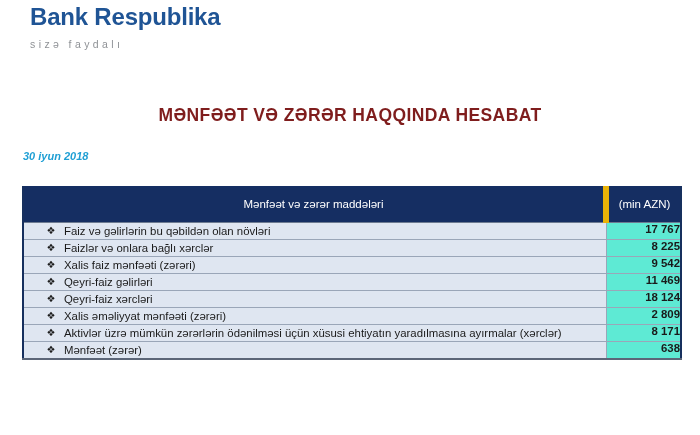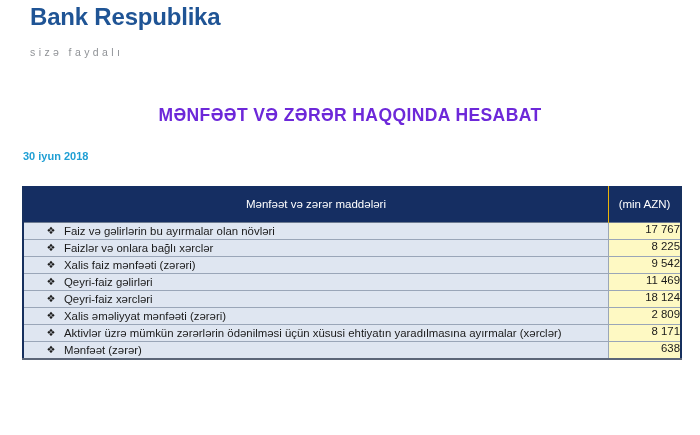--- a/index.html
+++ b/index.html
@@ -29,45 +29,46 @@
     color: #1f5495;
     letter-spacing: -0.2px;
     line-height: 26px;
     white-space: nowrap;
   }
   #logo-tagline {
     font-family: "Liberation Sans", sans-serif;
     font-size: 10.5px;
     color: #8f9296;
     letter-spacing: 3.4px;
-    margin-top: 16px;
+    margin-top: 8px;
     white-space: nowrap;
   }
 
   
   #report-title {
     position: absolute;
     left: 0;
     right: 0;
     top: 105px;
     text-align: center;
     font-size: 17.5px;
     font-weight: bold;
-    color: #6d28d9;
+    color: #7f1d1d;
     letter-spacing: 0.4px;
   }
 
   
   #report-date {
     position: absolute;
     left: 23px;
     top: 150px;
     font-size: 11px;
     font-weight: bold;
     color: #1f9fd4;
+    font-style: italic;
   }
 
   
   #report-table-wrap {
     position: absolute;
     left: 22px;
     top: 186px;
     width: 660px;
   }
   table#report-table {
@@ -81,21 +82,21 @@
     background: #152e62;
     color: #ffffff;
     font-size: 11.5px;
     font-weight: normal;
     height: 36px;
     vertical-align: middle;
     padding: 0;
   }
   th.th-label {
     text-align: center;
-    border-right: 1px solid #eab308;
+    border-right: 6px solid #eab308;
   }
   th.th-unit {
     text-align: center;
     width: 71px;
   }
   table#report-table tbody td {
     font-size: 11.4px;
     color: #1a1a1a;
     padding: 0;
     border-bottom: 1px solid #9aa6b8;
@@ -105,25 +106,26 @@
   }
   table#report-table tbody tr:last-child td {
     border-bottom: 2px solid #5c6678;
   }
   td.td-label {
     background: #dfe6f1;
     padding: 3px 6px 3px 0;
     border-right: 1px solid #9aa6b8;
   }
   td.td-value {
-    background: #fef9c3;
+    background: #5eead4;
     text-align: right;
     padding-right: 7px;
     vertical-align: top;
     padding-top: 3px;
+    font-weight: bold;
   }
   .row-inner {
     display: flex;
     align-items: flex-start;
   }
   .bullet-icon {
     flex: 0 0 auto;
     width: 26px;
     text-align: center;
     font-size: 10px;
@@ -155,21 +157,21 @@
         <th class="th-label">Mənfəət və zərər maddələri</th>
         <th class="th-unit">(min AZN)</th>
       </tr>
     </thead>
     <tbody id="table-body">
 
     <tr>
           <td class="td-label">
             <div class="row-inner">
               <span class="bullet-icon">❖</span>
-              <span class="row-label-text">Faiz və gəlirlərin bu ayırmalar olan növləri</span>
+              <span class="row-label-text">Faiz və gəlirlərin bu qəbildən olan növləri</span>
             </div>
           </td>
           <td class="td-value">17 767</td>
         </tr>
         <tr>
           <td class="td-label">
             <div class="row-inner">
               <span class="bullet-icon">❖</span>
               <span class="row-label-text">Faizlər və onlara bağlı xərclər</span>
             </div>

